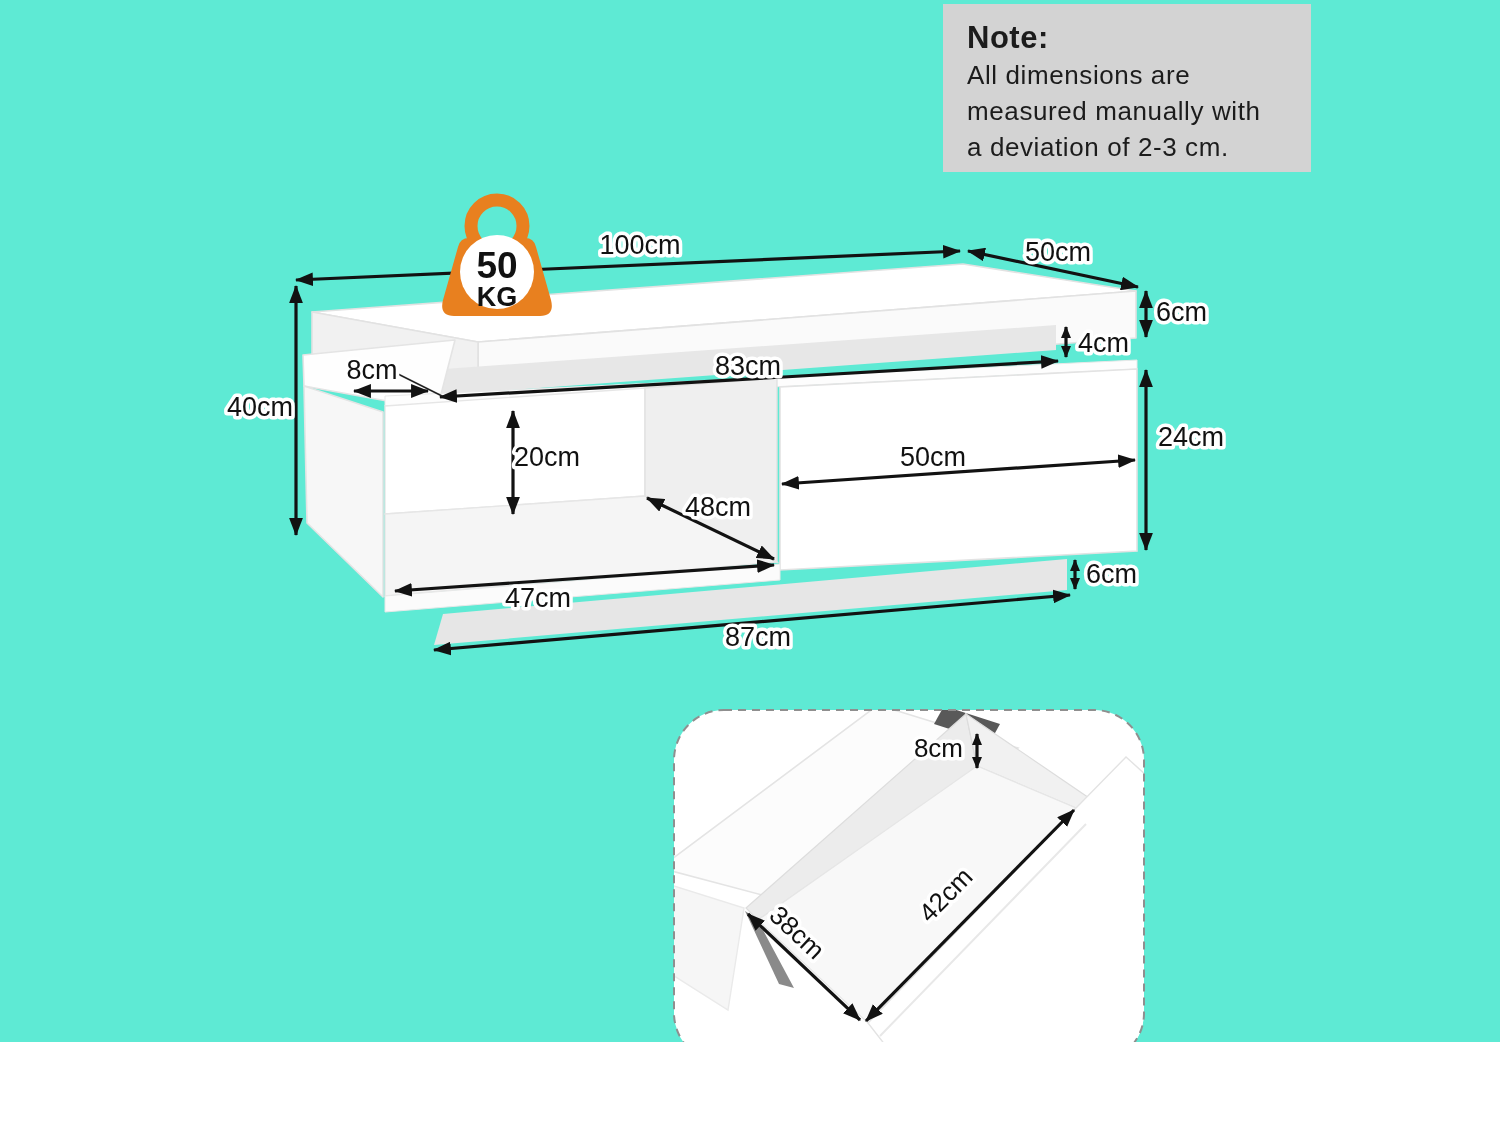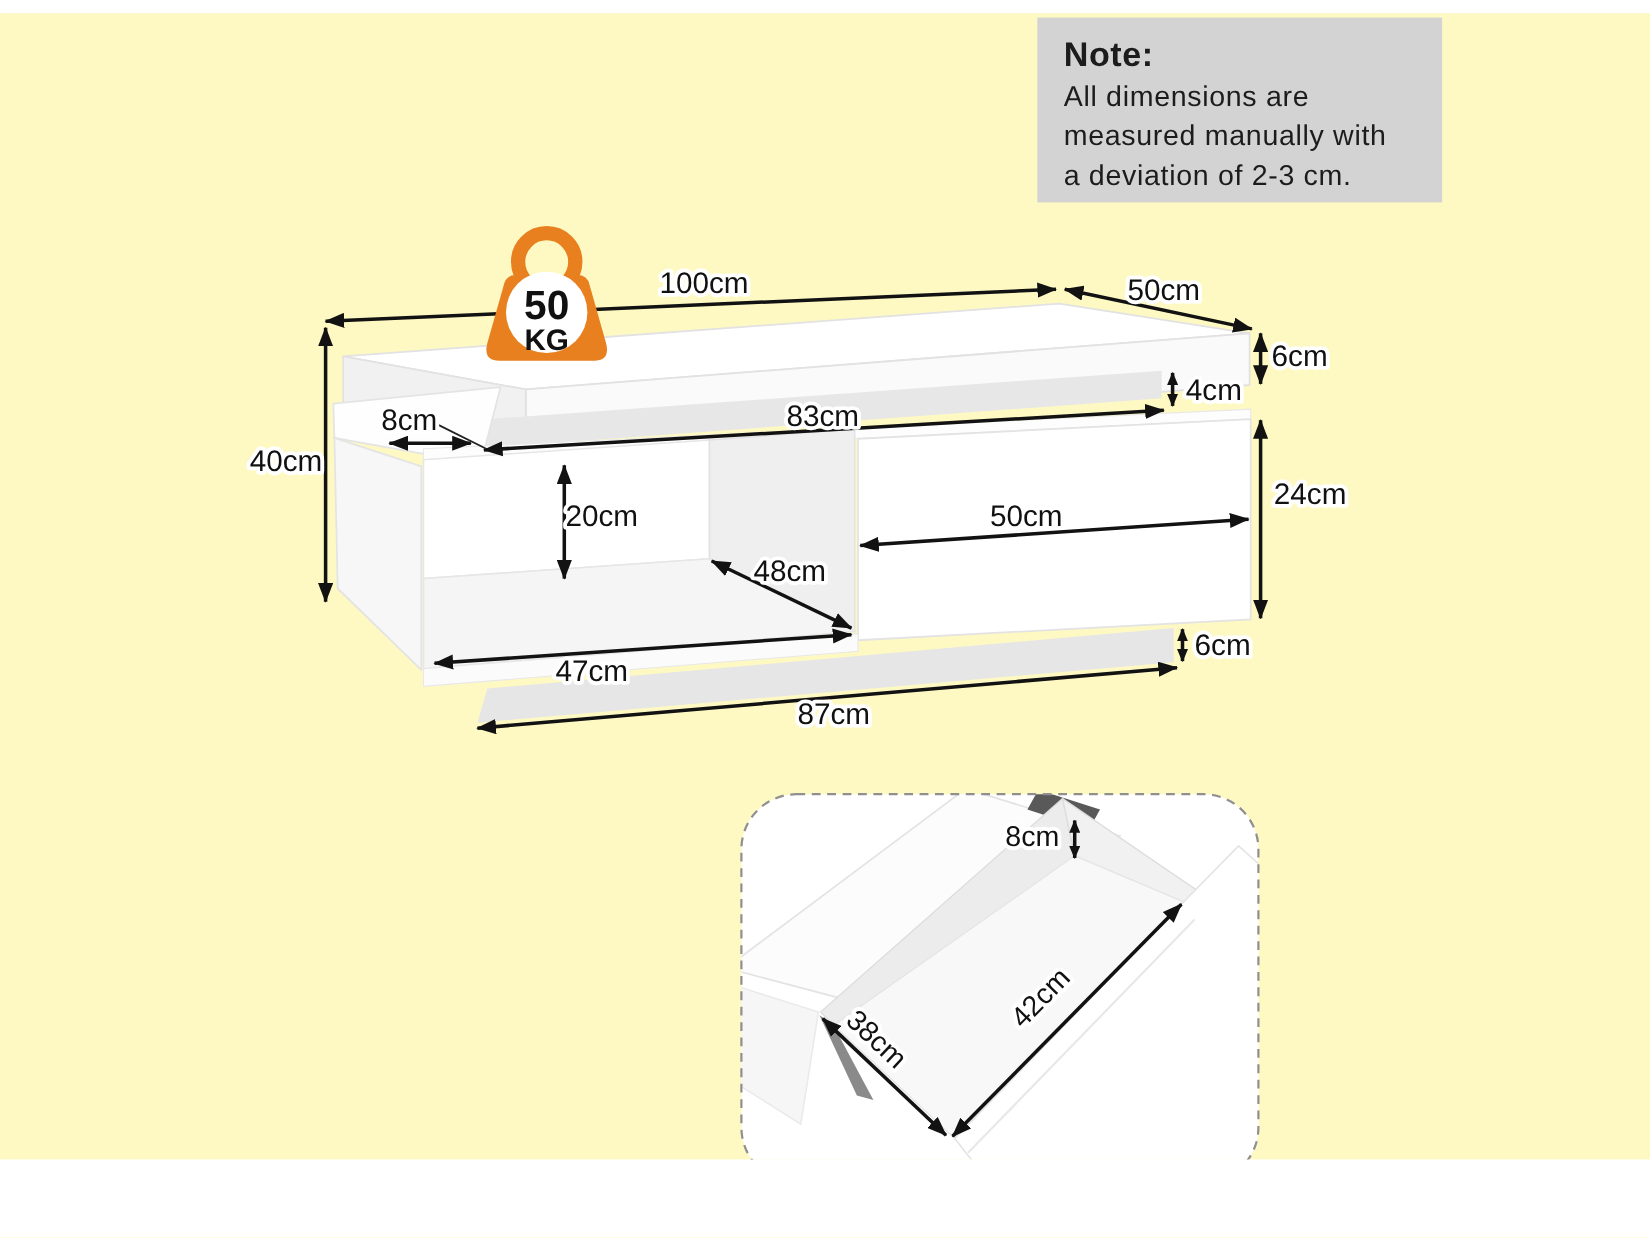--- a/index.html
+++ b/index.html
@@ -1,16 +1,16 @@
 <!DOCTYPE html>
 <html><head>
 <meta charset="utf-8">
 <style>
   html,body{margin:0;padding:0;background:#ffffff;}
-  .stage{width:1500px;height:1042px;position:relative;background:#fef9c3;margin:12px auto;overflow:hidden;}
+  .stage{width:1500px;height:1042px;position:relative;background:#5eead4;margin:0 auto;overflow:hidden;}
   svg{display:block;}
   .dim-line{stroke:#121212;stroke-width:3.2;fill:none;}
   .leader{stroke:#222;stroke-width:1.6;fill:none;}
   .edge{stroke-linejoin:round;}
   .dim{font-family:"Liberation Sans",sans-serif;font-size:27px;fill:#111;
        paint-order:stroke;stroke:#ffffff;stroke-width:7px;stroke-linejoin:round;}
   .dim.sm{font-size:26px;}
   .note-title{font-family:"Liberation Sans",sans-serif;font-size:31px;font-weight:700;fill:#1c1c1c;letter-spacing:.5px;}
   .note-body{font-family:"Liberation Sans",sans-serif;font-size:26px;fill:#1c1c1c;letter-spacing:.6px;}
   .badge-num{font-family:"Liberation Sans",sans-serif;font-size:37px;font-weight:700;fill:#111;}

